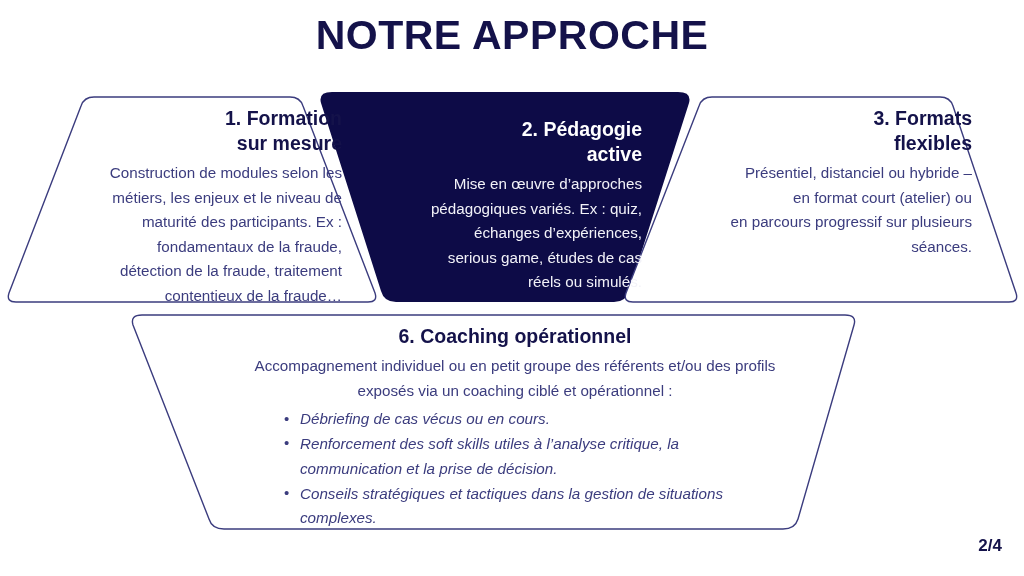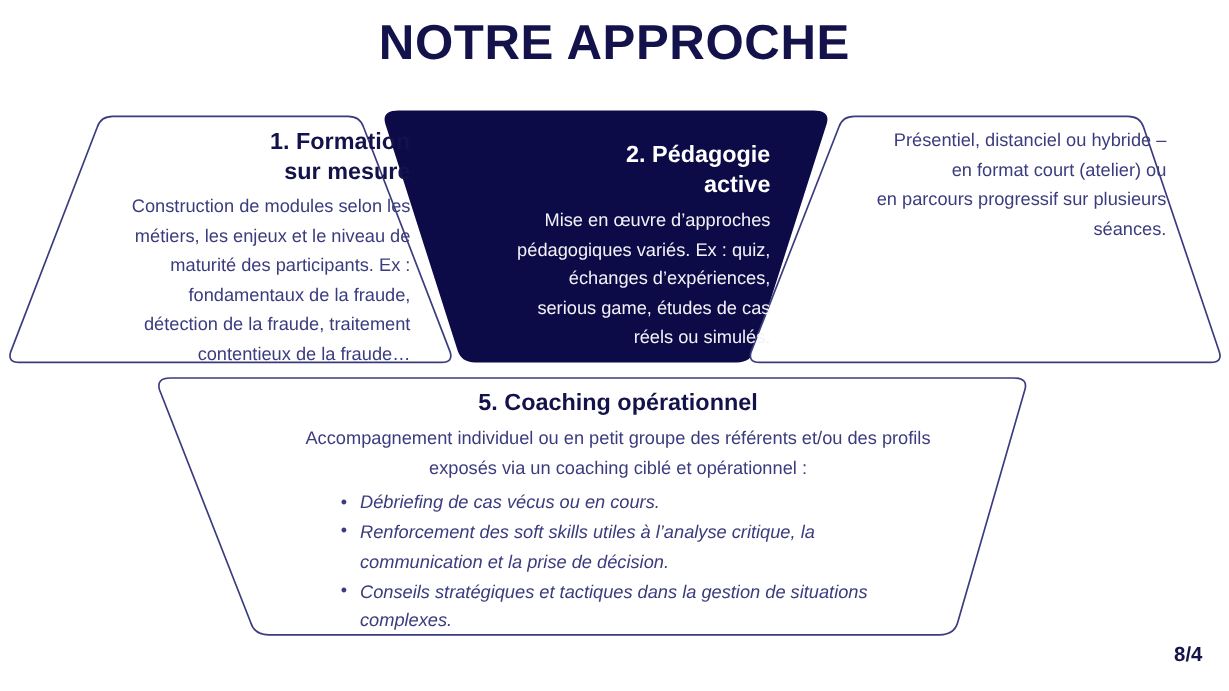--- a/index.html
+++ b/index.html
@@ -176,32 +176,34 @@
     <p class="card-heading">2. Pédagogie
 active</p>
     <p class="card-body">Mise en œuvre d’approches
 pédagogiques variés. Ex : quiz,
 échanges d’expériences,
 serious game, études de cas
 réels ou simulés.</p>
   </div>
 
   <div class="card-text" id="card3-text">
+    <p class="card-heading">3. Formats
+flexibles</p>
     <p class="card-body">Présentiel, distanciel ou hybride –
 en format court (atelier) ou
 en parcours progressif sur plusieurs
 séances.</p>
   </div>
 
   <div id="card4-text">
-    <p class="card-heading">5. Coaching opérationnel</p>
+    <p class="card-heading">6. Coaching opérationnel</p>
     <p id="card4-intro">Accompagnement individuel ou en petit groupe des référents et/ou des profils
 exposés via un coaching ciblé et opérationnel :</p>
     <ul id="card4-list">
       <li>Débriefing de cas vécus ou en cours.</li>
       <li>Renforcement des soft skills utiles à l’analyse critique, la communication et la prise de décision.</li>
       <li>Conseils stratégiques et tactiques dans la gestion de situations complexes.</li>
     </ul>
   </div>
 
-  <div id="page-number">8/4</div>
+  <div id="page-number">2/4</div>
 
 </div>
 
 </body></html>

